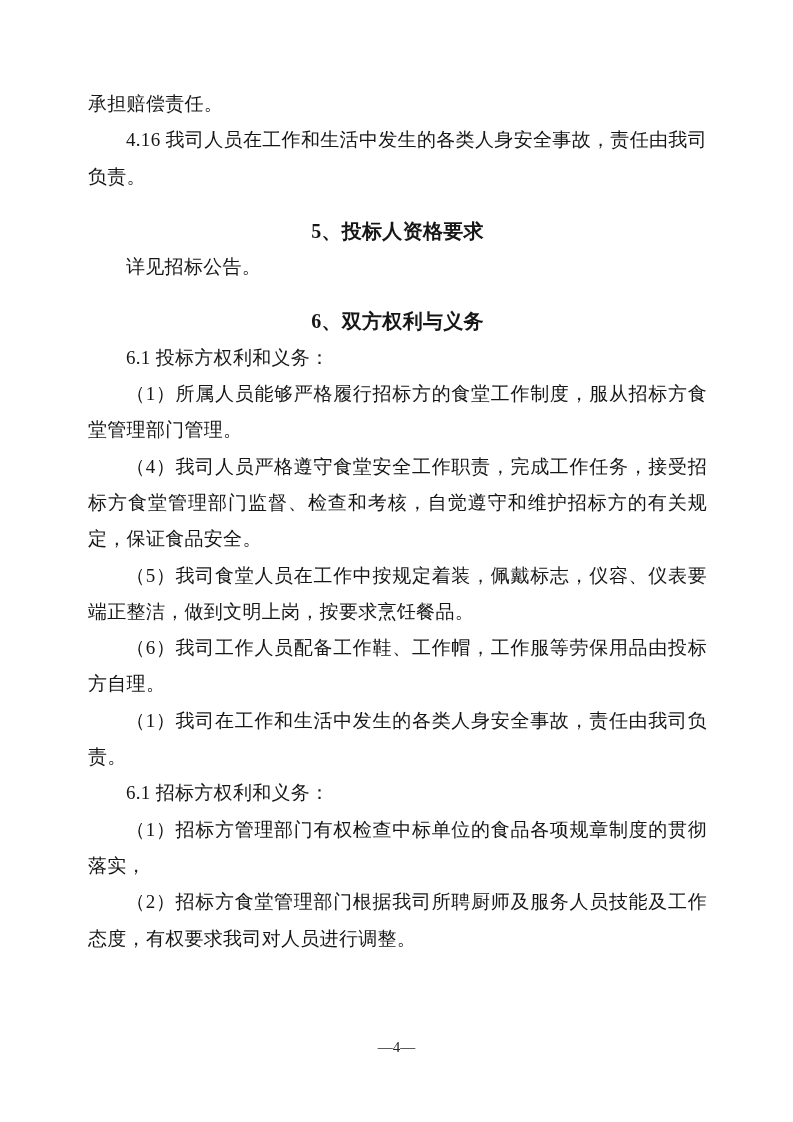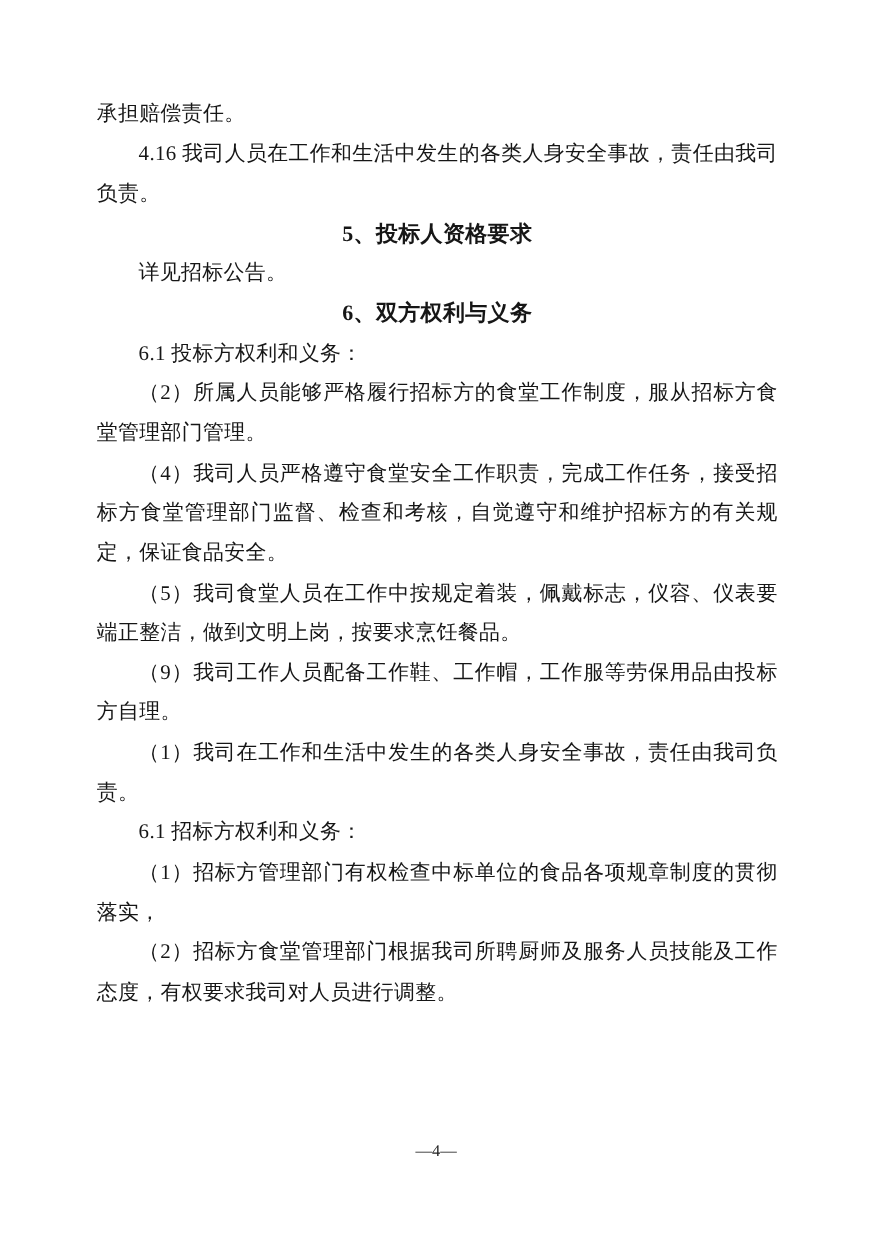--- a/index.html
+++ b/index.html
@@ -35,20 +35,21 @@
     text-indent: 2em;
   }
   p.continuation {
     text-indent: 0;
   }
   p.heading {
     text-indent: 0;
     text-align: center;
     font-weight: bold;
     font-size: 20px;
+    margin-top: 18px;
   }
   .footer {
     position: absolute;
     top: 1036px;
     left: 0;
     width: 793px;
     text-align: center;
     font-size: 15px;
     color: #222222;
     line-height: 22px;
@@ -60,24 +61,24 @@
 <div class="page" style="background: rgb(255, 255, 255);">
 
   <div class="doc-body" style="color: rgb(22, 22, 22);">
 
   <p class="continuation">承担赔偿责任。</p>
       <p class="body">4.16 我司人员在工作和生活中发生的各类人身安全事故，责任由我司负责。</p>
       <p class="heading">5、投标人资格要求</p>
       <p class="body">详见招标公告。</p>
       <p class="heading">6、双方权利与义务</p>
       <p class="body">6.1 投标方权利和义务：</p>
-      <p class="body">（2）所属人员能够严格履行招标方的食堂工作制度，服从招标方食堂管理部门管理。</p>
+      <p class="body">（1）所属人员能够严格履行招标方的食堂工作制度，服从招标方食堂管理部门管理。</p>
       <p class="body">（4）我司人员严格遵守食堂安全工作职责，完成工作任务，接受招标方食堂管理部门监督、检查和考核，自觉遵守和维护招标方的有关规定，保证食品安全。</p>
       <p class="body">（5）我司食堂人员在工作中按规定着装，佩戴标志，仪容、仪表要端正整洁，做到文明上岗，按要求烹饪餐品。</p>
-      <p class="body">（9）我司工作人员配备工作鞋、工作帽，工作服等劳保用品由投标方自理。</p>
+      <p class="body">（6）我司工作人员配备工作鞋、工作帽，工作服等劳保用品由投标方自理。</p>
       <p class="body">（1）我司在工作和生活中发生的各类人身安全事故，责任由我司负责。</p>
       <p class="body">6.1 招标方权利和义务：</p>
       <p class="body">（1）招标方管理部门有权检查中标单位的食品各项规章制度的贯彻落实，</p>
       <p class="body">（2）招标方食堂管理部门根据我司所聘厨师及服务人员技能及工作态度，有权要求我司对人员进行调整。</p>
     </div>
 
   <div class="footer">
     <span>—4—</span>
   </div>
 

